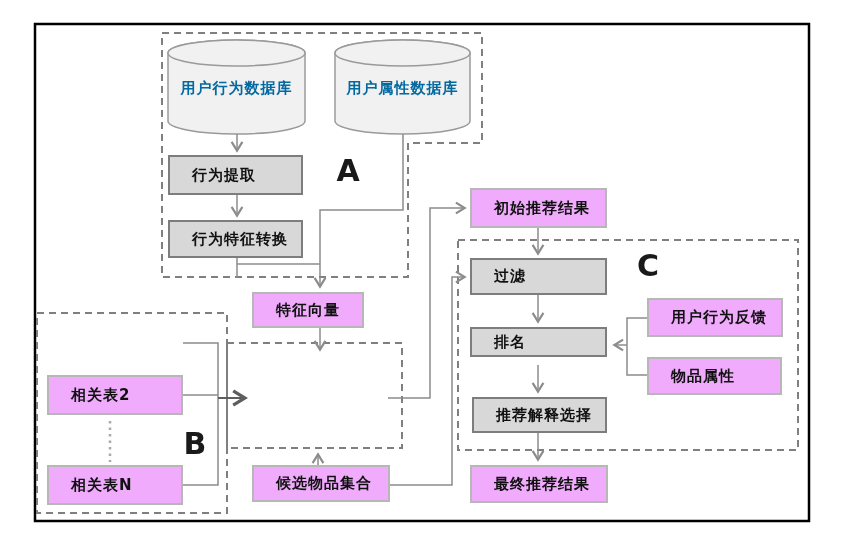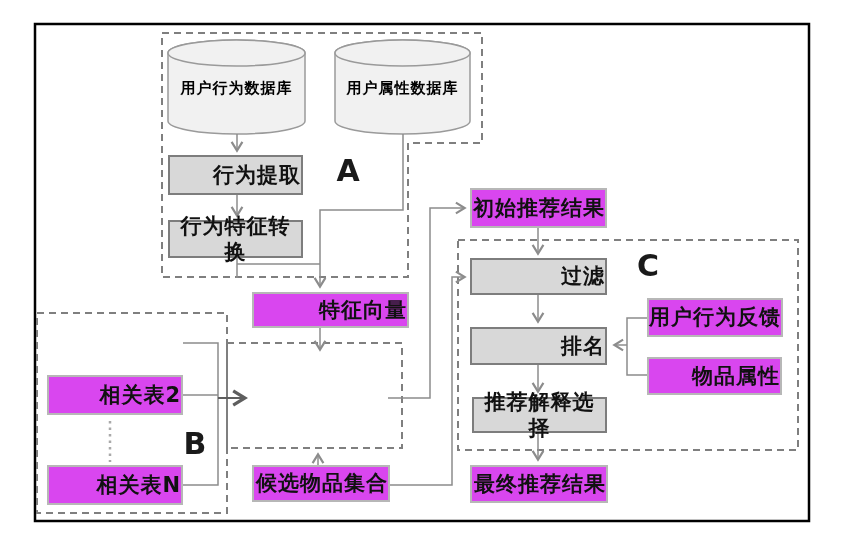--- a/index.html
+++ b/index.html
@@ -3,29 +3,29 @@
 <meta charset="utf-8">
 <style>
   html,body{margin:0;padding:0;background:#ffffff;}
   #canvas{
     position:relative;width:863px;height:542px;background:#ffffff;overflow:hidden;
     font-family:"DejaVu Sans","Liberation Sans",sans-serif;
   }
   #wires{position:absolute;left:0;top:0;width:863px;height:542px;}
   .node{
     position:absolute;box-sizing:border-box;
-    display:flex;flex-direction:column;align-items:flex-end;justify-content:center;
-    font-weight:bold;font-size:21px;color:#111;text-align:center;
-    letter-spacing:1px;line-height:1.25;
+    display:flex;flex-direction:column;align-items:flex-start;justify-content:center;
+    font-weight:bold;font-size:15px;color:#111;text-align:center;
+    letter-spacing:1px;line-height:1.25;padding-left:22px;
   }
-  .light{background:#d946ef;border:2px solid #b7b7b7;}
+  .light{background:#f0abfc;border:2px solid #b7b7b7;}
   .dark{background:#d8d8d8;border:2px solid #7d7d7d;}
   .cyl-label{
     position:absolute;display:flex;align-items:center;justify-content:center;
-    font-weight:bold;font-size:15px;color:#000000;letter-spacing:1px;text-align:center;
+    font-weight:bold;font-size:15px;color:#0369a1;letter-spacing:1px;text-align:center;
   }
   .group-label{
     position:absolute;font-weight:800;font-size:30px;color:#1a1a1a;
     display:flex;align-items:center;justify-content:center;
   }
 </style>
 </head>
 <body>
 
 <div id="canvas">
@@ -93,28 +93,28 @@
 
   <div class="node dark" style="left:168px;top:155px;width:135px;height:40px;">
     <span>行为提取</span>
   </div>
   <div class="node dark" style="left:168px;top:220px;width:135px;height:38px;">
     <span>行为特征转换</span>
   </div>
   <div class="node dark" style="left:470px;top:258px;width:137px;height:37px;">
     <span>过滤</span>
   </div>
-  <div class="node dark" style="left:470px;top:327px;width:137px;height:38px;">
+  <div class="node dark" style="left:470px;top:327px;width:137px;height:30px;">
     <span>排名</span>
   </div>
   <div class="node dark" style="left:472px;top:397px;width:135px;height:36px;">
     <span>推荐解释选择</span>
   </div>
 
-  <div class="node light" style="left:252px;top:292px;width:157px;height:36px;">
+  <div class="node light" style="left:252px;top:292px;width:112px;height:36px;">
     <span>特征向量</span>
   </div>
   <div class="node light" style="left:47px;top:375px;width:136px;height:40px;">
     <span>相关表2</span>
   </div>
   <div class="node light" style="left:47px;top:465px;width:136px;height:40px;">
     <span>相关表N</span>
   </div>
   <div class="node light" style="left:252px;top:465px;width:138px;height:37px;">
     <span>候选物品集合</span>

